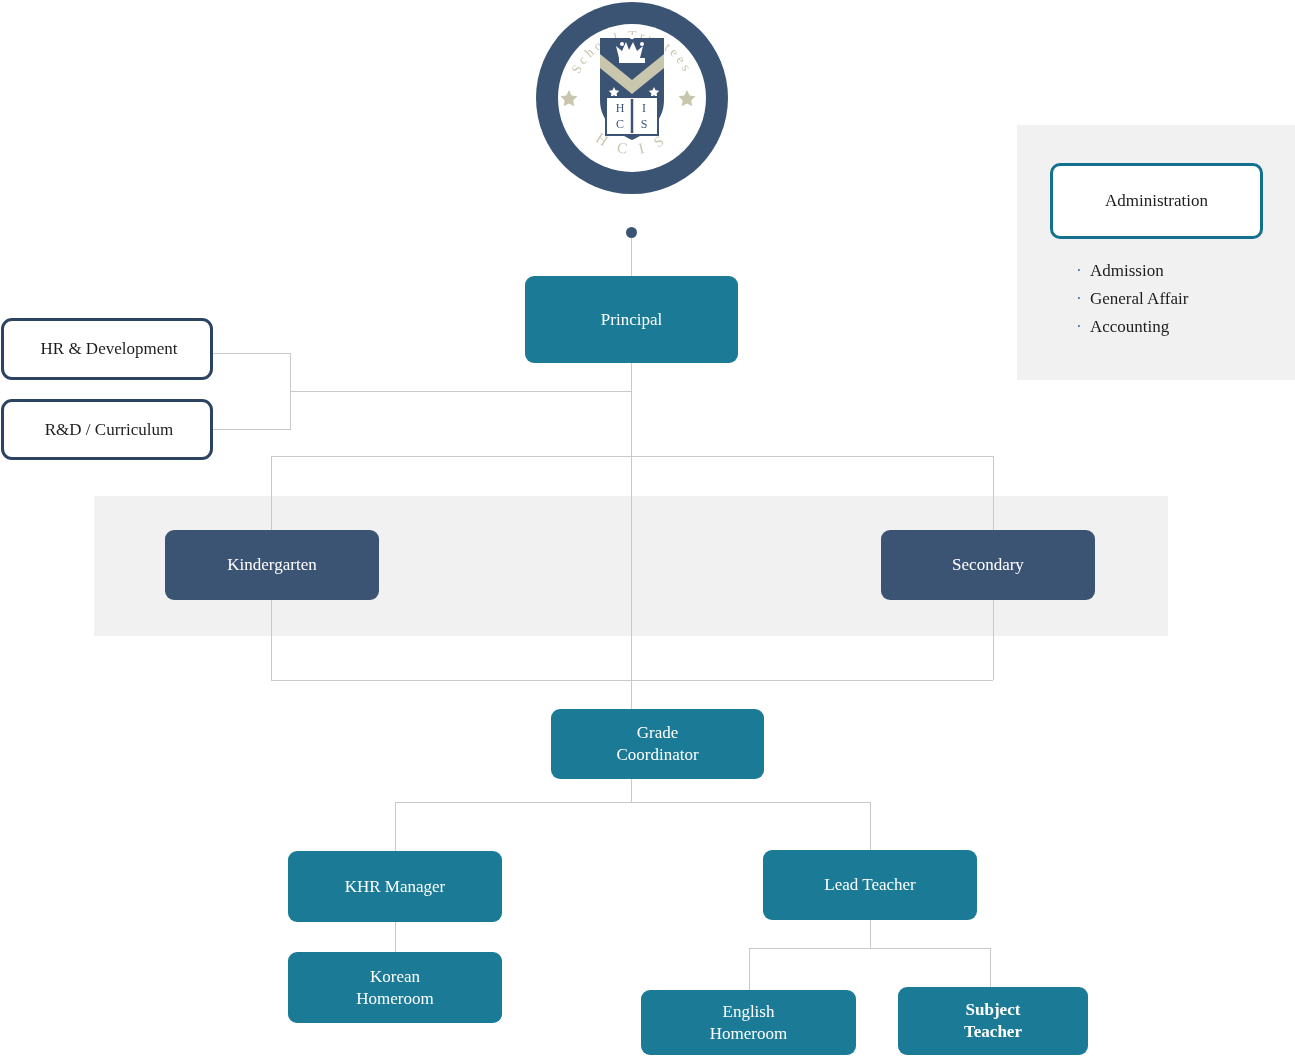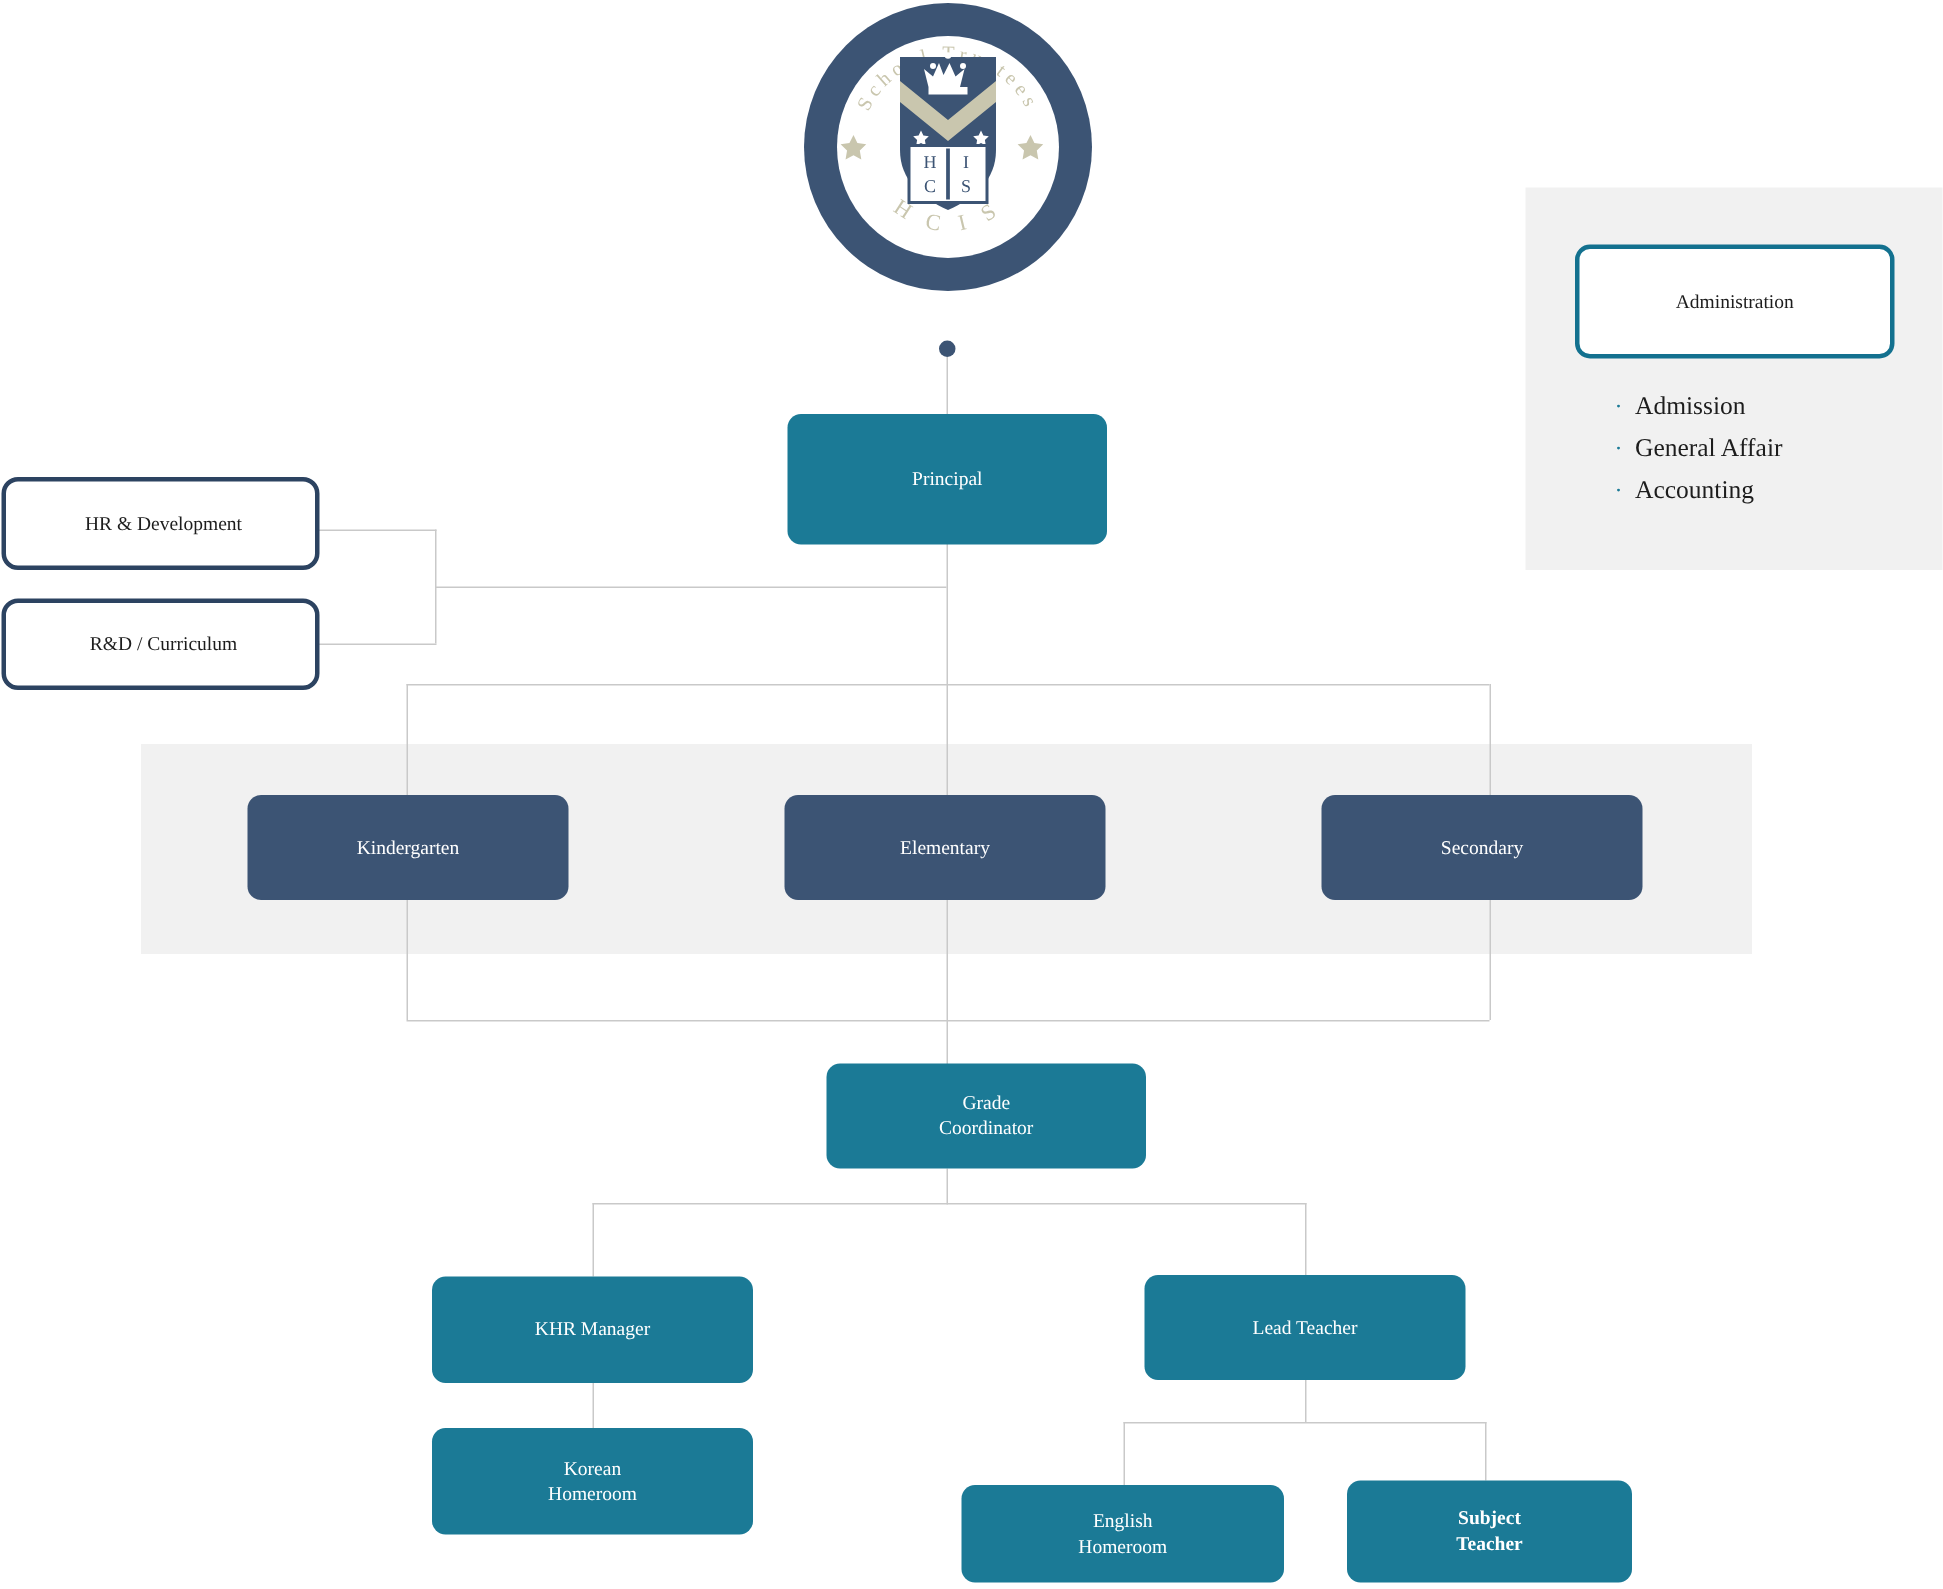--- a/index.html
+++ b/index.html
@@ -35,21 +35,21 @@
 
   
   .node {
     position: absolute;
     display: flex;
     align-items: center;
     justify-content: center;
     text-align: center;
     border-radius: 9px;
     line-height: 1.28;
-    font-size: 13px;
+    font-size: 17px;
     padding: 4px 8px;
   }
   .node.teal {
     background: #1b7a96;
     color: #ffffff;
   }
   .node.navy {
     background: #3c5474;
     color: #ffffff;
   }
@@ -231,23 +231,20 @@
   </div>
 
   <div class="node outline-navy" style="left:1px; top:399px; width:212px; height:61px;">
     <span class="lbl">R&amp;D / Curriculum</span>
   </div>
 
   <div class="node navy" style="left:165px; top:530px; width:214px; height:70px;">
     <span class="lbl">Kindergarten</span>
   </div>
 
-  <div class="node navy" style="left:523px; top:530px; width:214px; height:70px;">
-    <span class="lbl">Elementary</span>
-  </div>
 
   <div class="node navy" style="left:881px; top:530px; width:214px; height:70px;">
     <span class="lbl">Secondary</span>
   </div>
 
   <div class="node teal" style="left:524px; top:709px; width:213px; height:70px;margin-left:27px;">
     <span class="lbl two-line">Grade
 Coordinator</span>
   </div>
 

